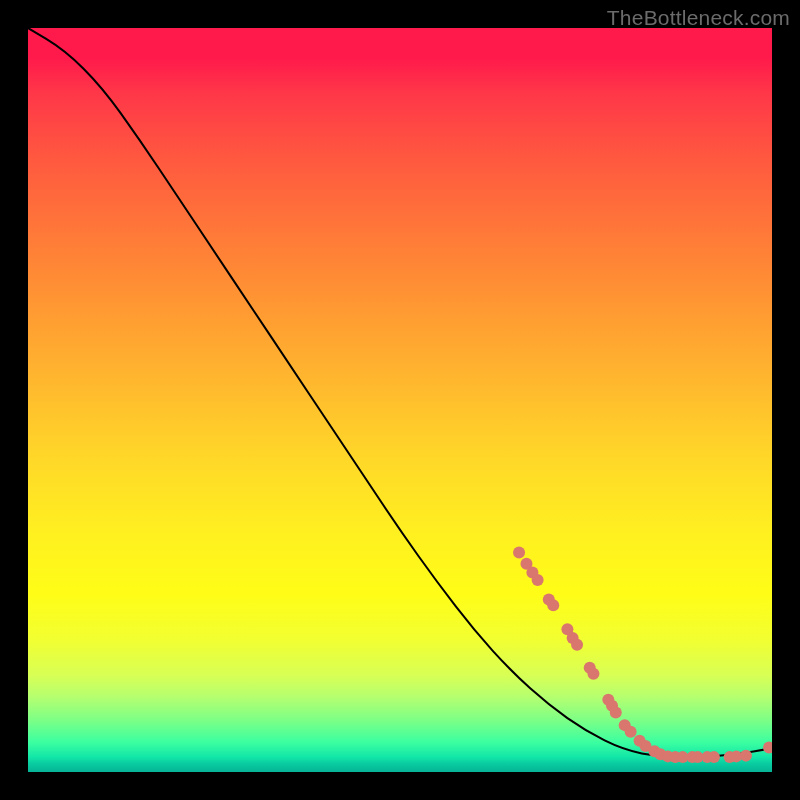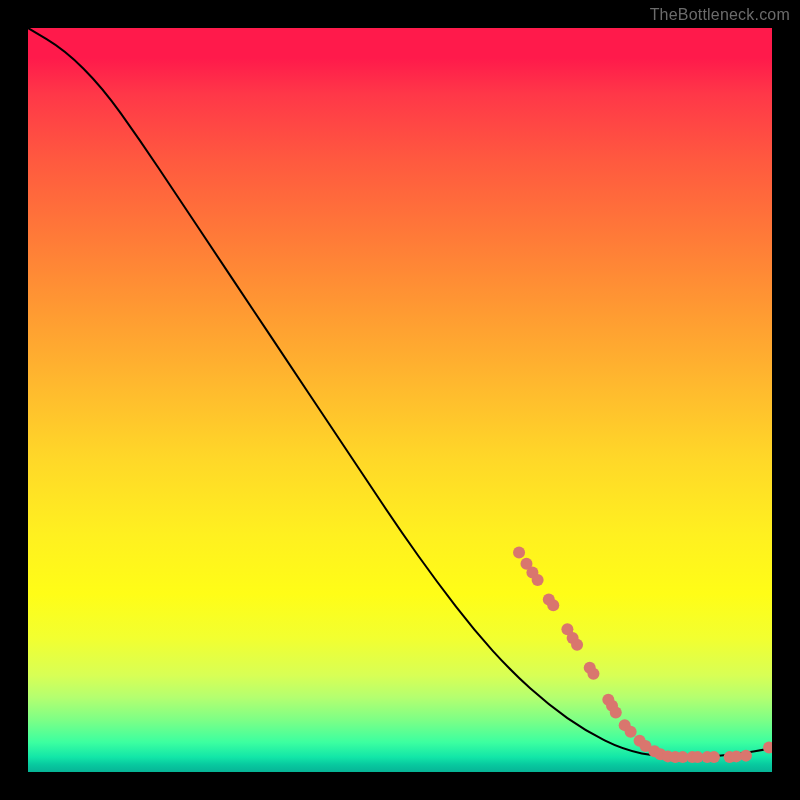--- a/index.html
+++ b/index.html
@@ -53,21 +53,21 @@
     position: absolute;
     inset: 0;
     width: 100%;
     height: 100%;
   }
   .watermark {
     position: absolute;
     top: 6px;
     right: 10px;
     color: #6b6b6b;
-    font-size: 16px;
+    font-size: 21px;
     font-weight: 500;
     letter-spacing: 0.2px;
   }
 </style>
 </head>
 <body>
 
 <div class="stage">
 
   <div class="plot-area">

